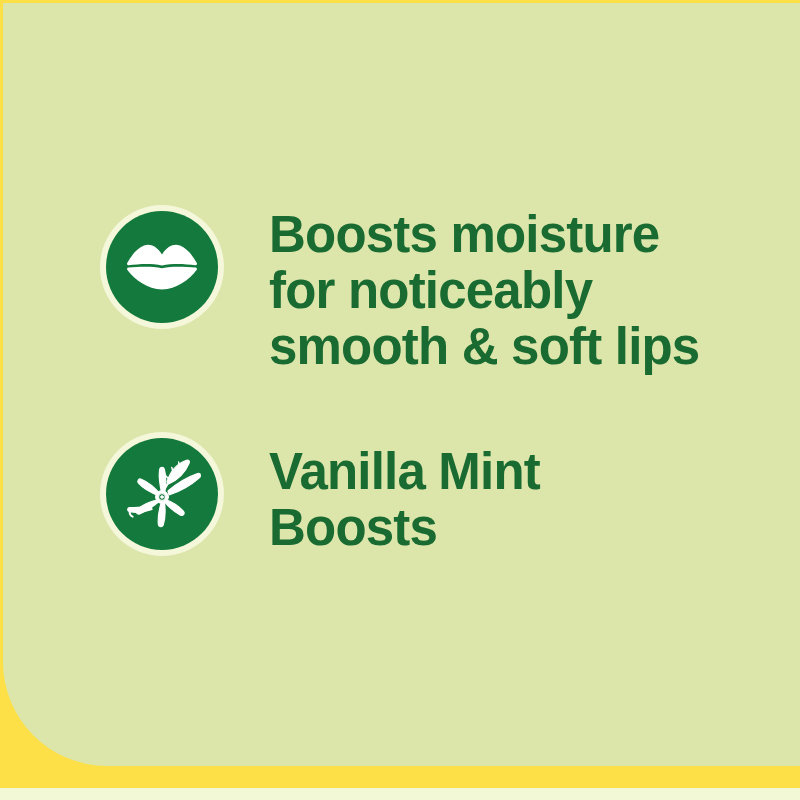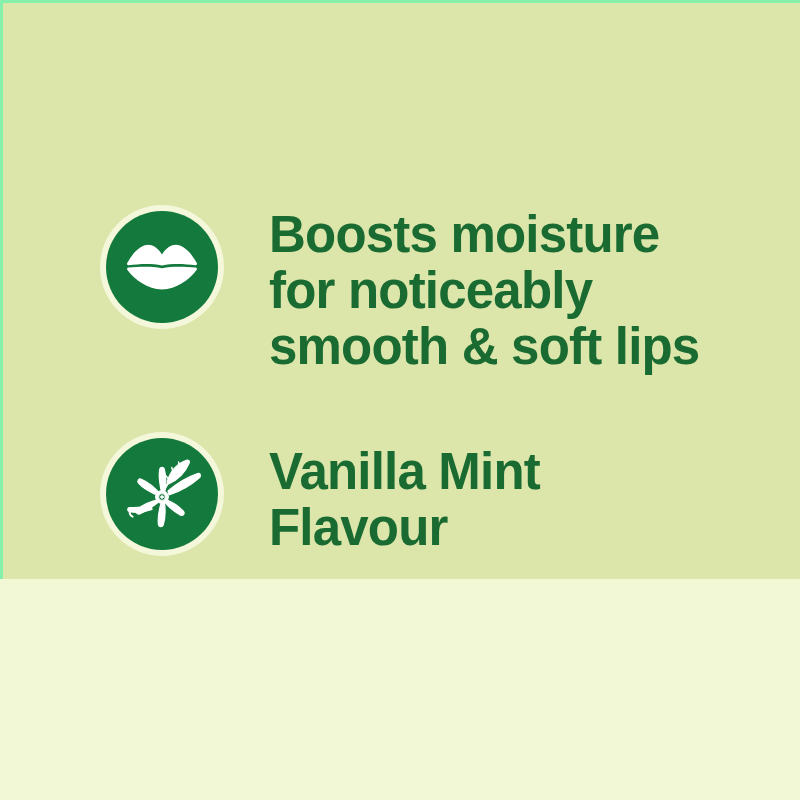--- a/index.html
+++ b/index.html
@@ -10,22 +10,22 @@
     overflow: hidden;
   }
   body {
     font-family: "Liberation Sans", sans-serif;
     background: #F2F7D6;
   }
 
   #stage {
     position: relative;
     width: 800px;
-    height: 579px;
-    background: #86efac;
+    height: 788px;
+    background: #fde047;
     overflow: hidden;
   }
 
   
   #panel {
     position: absolute;
     left: 3px;
     top: 3px;
     width: 797px;
     height: 763px;
@@ -168,16 +168,16 @@
 
               <circle cx="42" cy="42" r="6.4" fill="#FFFFFF"></circle>
               <circle cx="42" cy="42" r="3.4" fill="#13793C"></circle>
               <circle cx="42" cy="42" r="1.3" fill="#FFFFFF"></circle>
             </g>
           </svg>
         </span>
       </div>
     </div>
     <div class="feature-text">Vanilla Mint
-Flavour</div>
+Boosts</div>
   </div>
 
 </div>
 
 </body></html>

